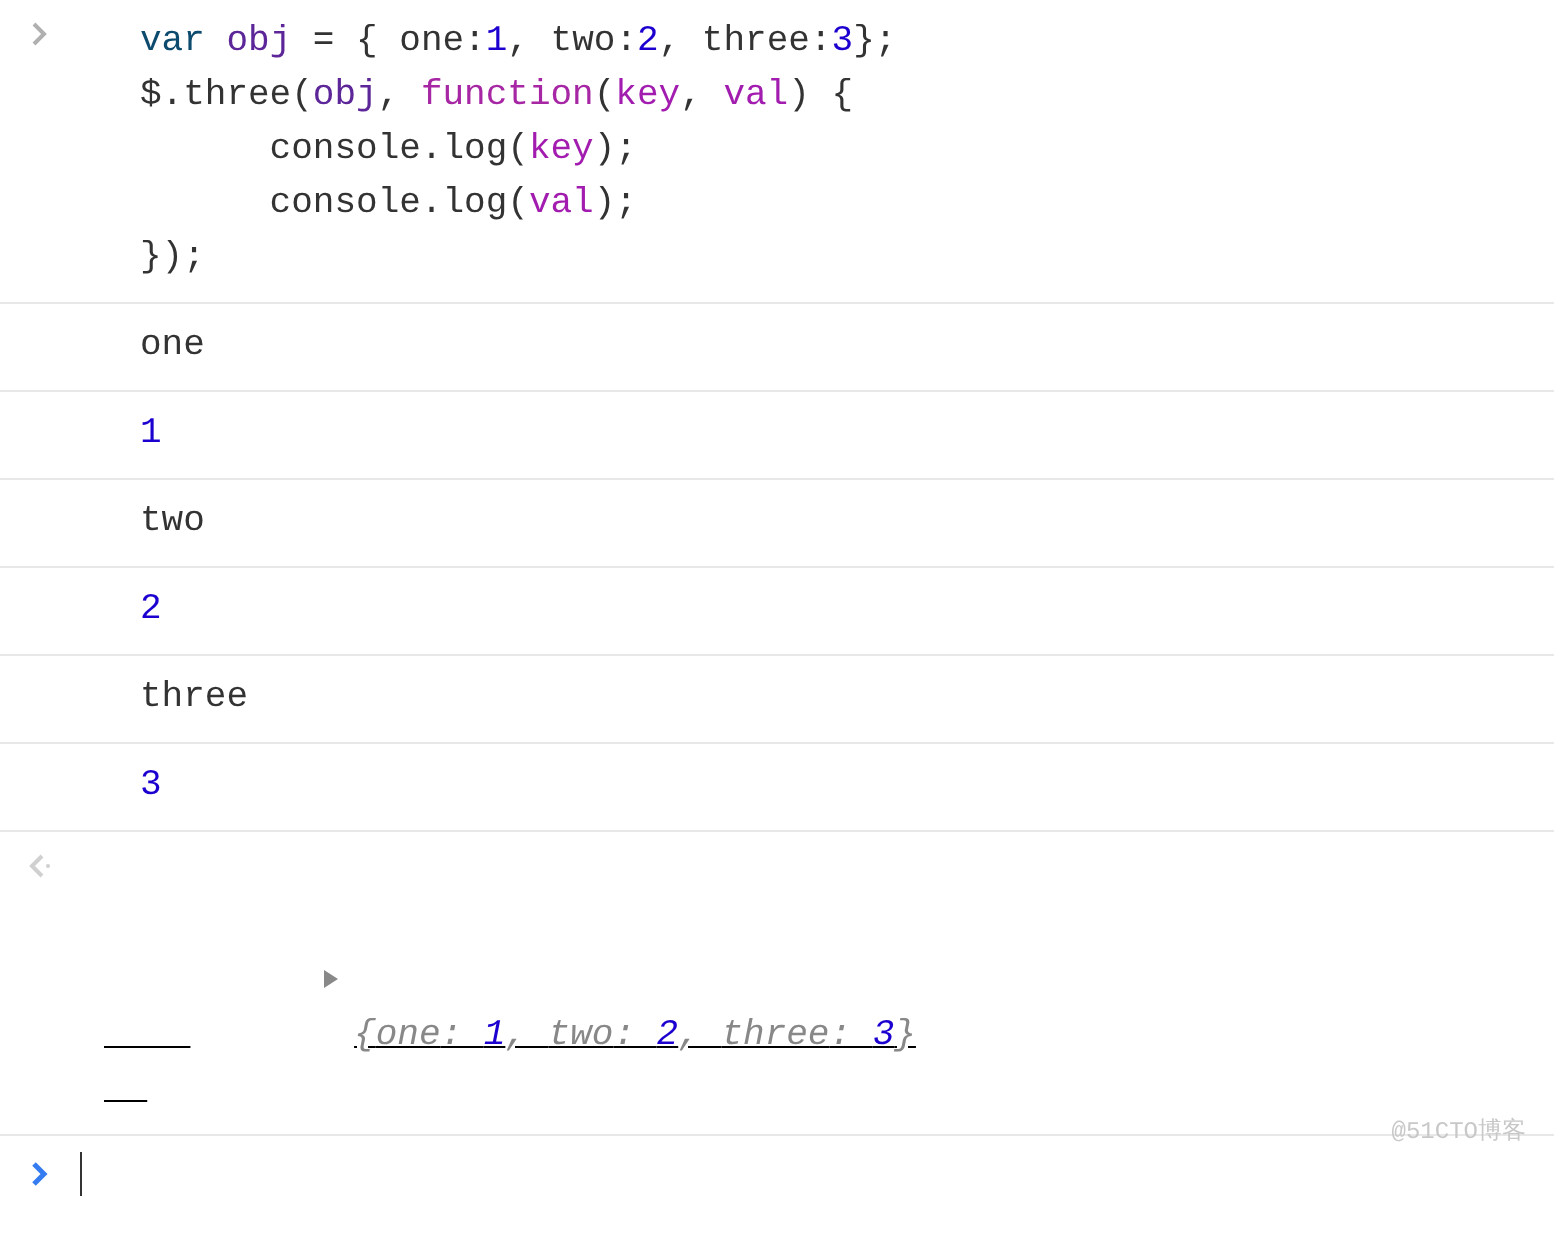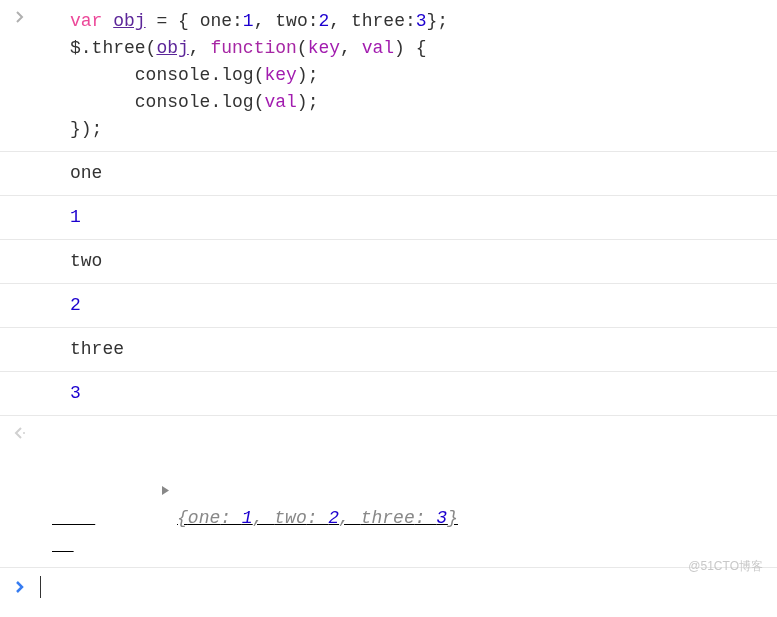--- a/index.html
+++ b/index.html
@@ -38,23 +38,23 @@
       flex: 1;
       padding: 4px 10px 4px 30px;
       white-space: pre;
     }
     .code-input .content {
       padding-left: 30px;
     }
     .output-row .content {
       padding-left: 30px;
     }
-    .kw-var { color: #ec4899; }
+    .kw-var { color: #0c4a6e; }
     .kw-func { color: #a626a4; margin-top: 38px; }
-    .identifier { color: #5c2699; text-decoration: underline; }
+    .identifier { color: #5c2699; }
     .param { color: #a21caf; }
     .number { color: #1c00cf; }
     .punct { color: #333; }
     .output-text { color: #333; }
     .output-num { color: #1c00cf; }
     .result-obj { color: #888; font-style: italic; }
     .result-num { color: #1c00cf; font-style: italic; }
     .cursor-line {
       display: flex;
       align-items: center;
@@ -81,21 +81,21 @@
       display: inline-block;
       margin-right: 6px;
       color: #888;
     }
     .watermark {
       position: absolute;
       right: 14px;
       bottom: 42px;
       font-size: 12px;
       color: #c8c8c8;
-      font-family: Liberation Sans, sans-serif;
+      font-family: Liberation Mono, monospace;
     }
     .result-row .content {
       padding-left: 12px;
       text-decoration: underline;
     }
   </style>
 </head>
 <body>
 
 <div class="console-row code-input">

